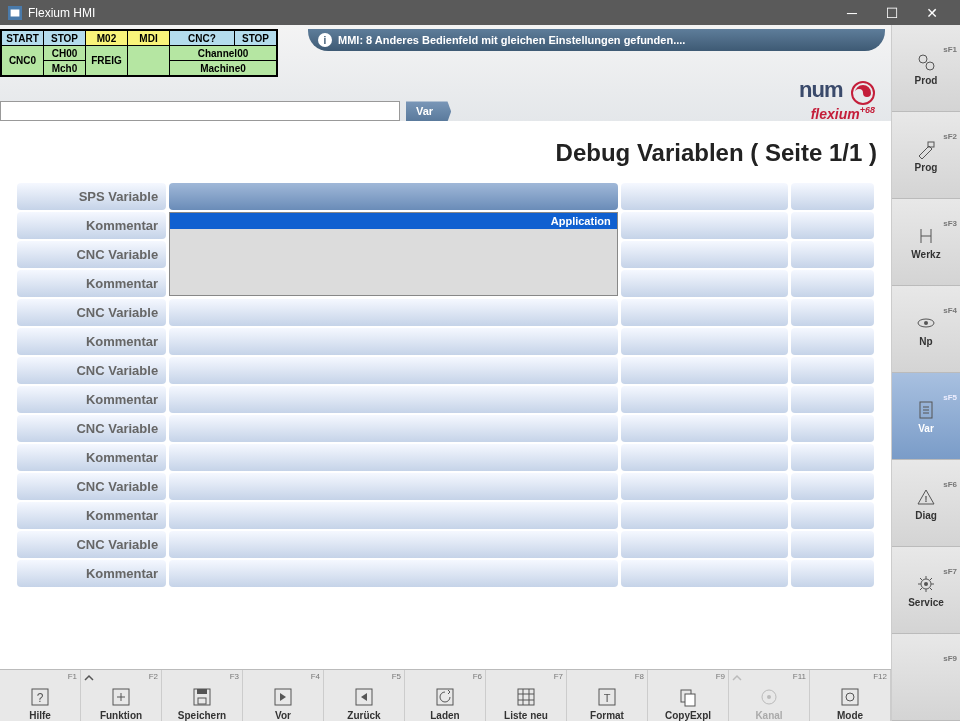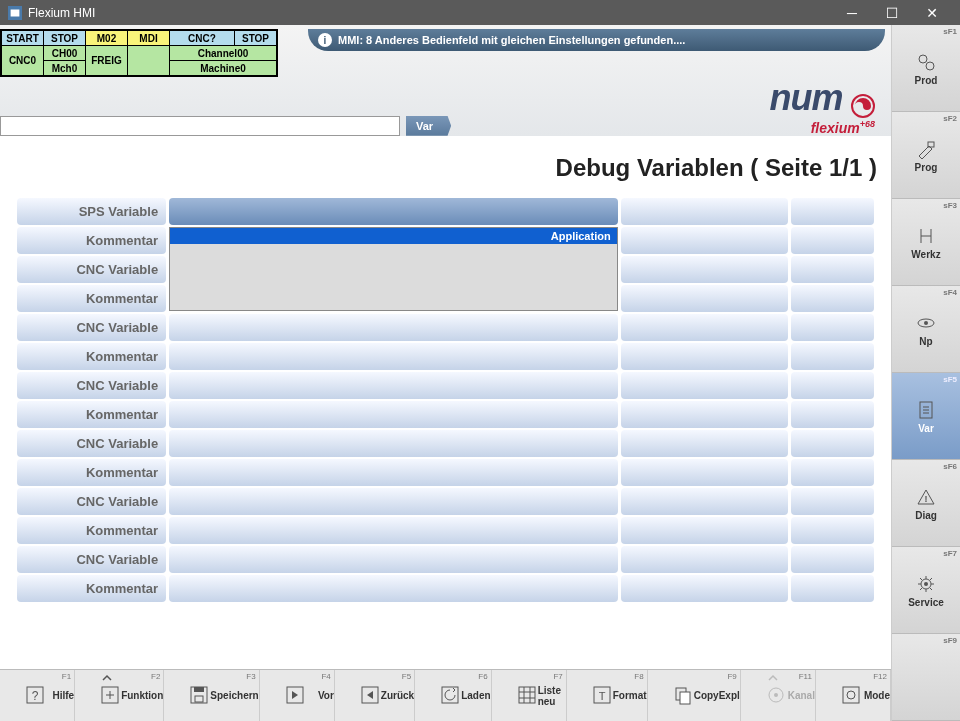--- a/index.html
+++ b/index.html
@@ -20,21 +20,21 @@
   .hrow { display: flex; align-items: flex-start; }
   .status-grid { border: 1px solid #000; }
   .status-grid table { border-collapse: collapse; }
   .status-grid td { border: 1px solid #000; font-size: 10px; text-align: center; height: 15px; padding: 0 2px; font-weight: bold; }
   .sg-lightblue { background: #b4dced; }
   .sg-green { background: #b5e6a2; }
   .sg-yellow { background: #f9f47a; }
   .msg-bar { flex: 1; margin-left: 30px; height: 22px; background: linear-gradient(180deg, #5e7d9a 0%, #3e5a74 100%); border-radius: 0 0 20px 20px; display: flex; align-items: center; color: #fff; font-size: 11px; font-weight: bold; padding: 0 10px; position: relative; }
   .msg-bar .info-icon { width: 14px; height: 14px; background: #fff; color: #3e5a74; border-radius: 50%; display: flex; align-items: center; justify-content: center; font-size: 10px; margin-right: 6px; font-weight: bold; }
   .brand { text-align: right; padding-right: 10px; }
-  .brand .num { font-size: 36px; font-weight: 900; font-style: italic; color: #3a4a6b; letter-spacing: -1px; }
+  .brand .num { font-size: 22px; font-weight: 900; color: #3a4a6b; letter-spacing: -1px; }
   .brand .swirl { display:inline-block; width:24px; height:24px; vertical-align: middle; margin-left: 4px; }
   .brand .flex { font-size: 14px; color: #c41e3a; font-weight: bold; font-style: italic; }
   .brand .flex sup { font-size: 9px; text-align: center; }
 
   .path-row { display: flex; align-items: center; margin-top: 6px; gap: 6px; }
   .path-input { flex: 0 0 400px; height: 20px; border: 1px solid #999; background: #fff; font-size: 11px; padding: 0 4px; }
   .var-tag { background: linear-gradient(180deg, #7a97b8 0%, #5a7a9c 100%); color: #fff; font-size: 11px; height: 20px; display: flex; align-items: center; padding: 0 18px 0 10px; clip-path: polygon(0 0, 92% 0, 100% 50%, 92% 100%, 0 100%); font-weight: bold; }
 
   
   .content { flex: 1; padding: 18px 14px 6px 14px; overflow: hidden; text-align: right; }
@@ -46,30 +46,30 @@
   .val-wide { width: 430px; background: linear-gradient(180deg, #f5f8ff 0%, #c5d3e8 100%); }
   .val-sel { background: linear-gradient(180deg, #a0b8d8 0%, #6a8cb8 100%); }
   .val-med { width: 160px; background: linear-gradient(180deg, #f5f8ff 0%, #c5d3e8 100%); }
   .val-sm { width: 80px; background: linear-gradient(180deg, #f5f8ff 0%, #c5d3e8 100%); }
   .dropdown-cell { padding: 0 !important; vertical-align: top; }
   .dropdown-box { border: 1px solid #888; background: #dcdcdc; height: 84px; }
   .dropdown-item { background: #1060d0; color: #fff; font-size: 11px; font-weight: bold; padding: 2px 6px; }
 
   
   .footer { height: 52px; border-top: 1px solid #bbb; background: #e8e8e8; display: flex; }
-  .fkey { flex: 1; border-right: 1px solid #ccc; position: relative; display: flex; flex-direction: row; align-items: center; justify-content: space-between; font-size: 10px; color: #333; margin-left: 24px; }
+  .fkey { flex: 1; border-right: 1px solid #ccc; position: relative; display: flex; flex-direction: column; align-items: center; justify-content: flex-end; font-size: 10px; color: #333; }
   .fkey.disabled { color: #aaa; }
   .fkey .fnum { position: absolute; top: 2px; right: 3px; font-size: 8px; color: #777; }
   .fkey .ficon { width: 22px; height: 22px; margin-bottom: 2px; }
   .fkey .flabel { font-size: 10px; font-weight: bold; }
 
   
   .skey { flex: 1; border-bottom: 1px solid #bbb; position: relative; display: flex; flex-direction: column; align-items: center; justify-content: center; font-size: 10px; font-weight: bold; color: #333; background: linear-gradient(180deg, #e8e8e8 0%, #d4d4d4 100%); }
   .skey.active { background: linear-gradient(180deg, #a8c0e0 0%, #7a9cc8 100%); color: #fff; }
-  .skey .snum { position: absolute; top: 2px; right: 3px; font-size: 8px; color: #777; }
+  .skey .snum { position: absolute; top: 20px; right: 3px; font-size: 8px; color: #777; }
   .skey.active .snum { color: #eef; }
   .skey .sicon { width: 22px; height: 22px; margin-bottom: 2px; }
 
   svg { display: block; }
 </style>
 </head>
 <body>
 
 <div class="titlebar">
   <svg class="icon" viewBox="0 0 16 16">

